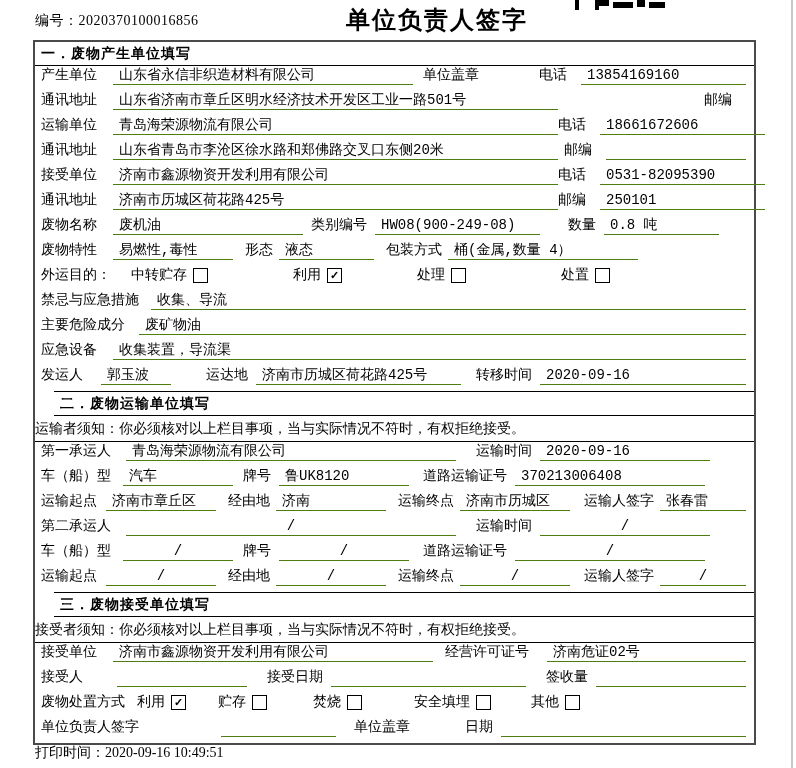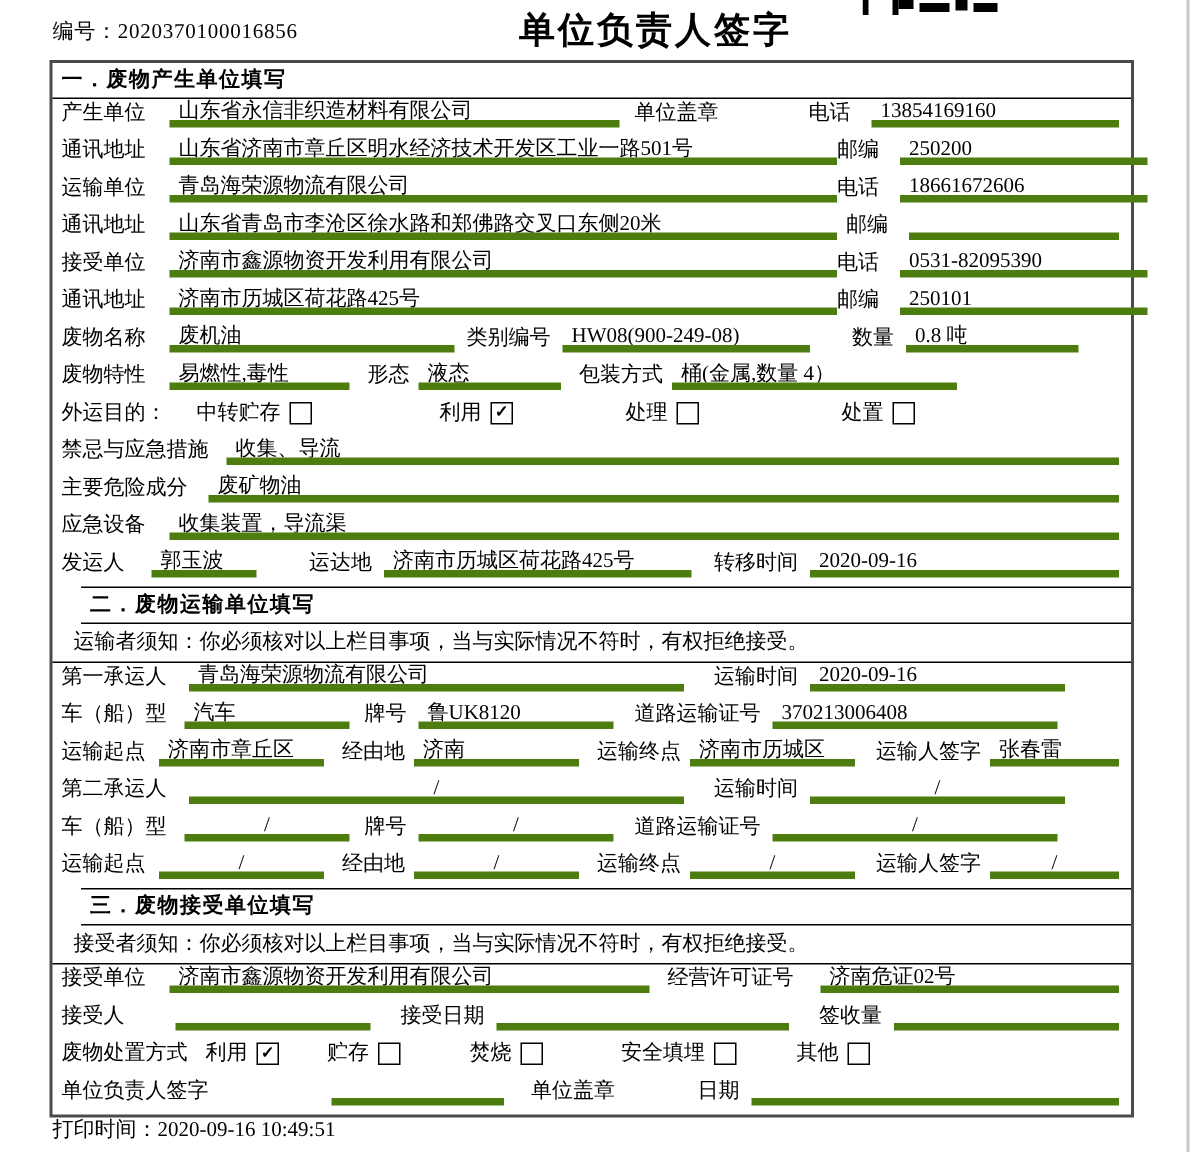--- a/index.html
+++ b/index.html
@@ -22,26 +22,26 @@
   
   .form{
     position:absolute;left:33px;top:40px;width:723px;box-sizing:border-box;
     border:2px solid #4a4a4a;background:#fff;
   }
   .sec-head{
     height:23px;line-height:23px;padding-left:6px;font-weight:700;
     border-bottom:1px solid #000;letter-spacing:1px;
   }
   .sec-head.mid{border-top:1px solid #000;margin-left:19px;}
-  .notice{height:25px;line-height:25px;padding-left:14px;border-bottom:1px solid #000;white-space:nowrap;}
+  .notice{height:25px;line-height:25px;padding-left:0;border-bottom:1px solid #000;white-space:nowrap;}
   .r{display:flex;align-items:flex-start;height:25px;padding:0 8px 0 6px;box-sizing:border-box;}
   .lbl{white-space:nowrap;flex:none;}
   .val{
-    border-bottom:5px solid #4d7c0f;height:19px;line-height:18px;
-    white-space:nowrap;padding-left:6px;box-sizing:border-box;flex:none;overflow:hidden;
+    border-bottom:1px solid #4d7c0f;height:19px;line-height:18px;
+    white-space:nowrap;padding-left:6px;box-sizing:border-box;flex:none;overflow:hidden;font-family:Liberation Mono, monospace;
   }
   .grow{flex:1 1 auto;}
   .slash{text-align:center;padding-left:0;}
   .mla{margin-left:auto;}
   .cb{
     flex:none;display:inline-flex;align-items:center;justify-content:center;
     width:13px;height:13px;border:1px solid #000;margin-left:6px;box-sizing:content-box;
     font-size:11px;font-weight:700;line-height:13px;
   }
   .opt{display:flex;align-items:center;flex:none;}
@@ -73,21 +73,20 @@
     <span class="val" style="width:300px">山东省永信非织造材料有限公司</span>
     <span class="lbl" style="margin-left:10px">单位盖章</span>
     <span class="lbl mla" style="width:42px">电话</span>
     <span class="val" style="width:165px">13854169160</span>
   </div>
 
   <div class="r">
     <span class="lbl" style="width:72px">通讯地址</span>
     <span class="val" style="width:445px">山东省济南市章丘区明水经济技术开发区工业一路501号</span>
     <span class="lbl mla" style="width:42px">邮编</span>
-    <span class="val" style="width:165px">250200</span>
   </div>
 
   <div class="r">
     <span class="lbl" style="width:72px">运输单位</span>
     <span class="val" style="width:445px">青岛海荣源物流有限公司</span>
     <span class="lbl mla" style="width:42px">电话</span>
     <span class="val" style="width:165px">18661672606</span>
   </div>
 
   <div class="r">

